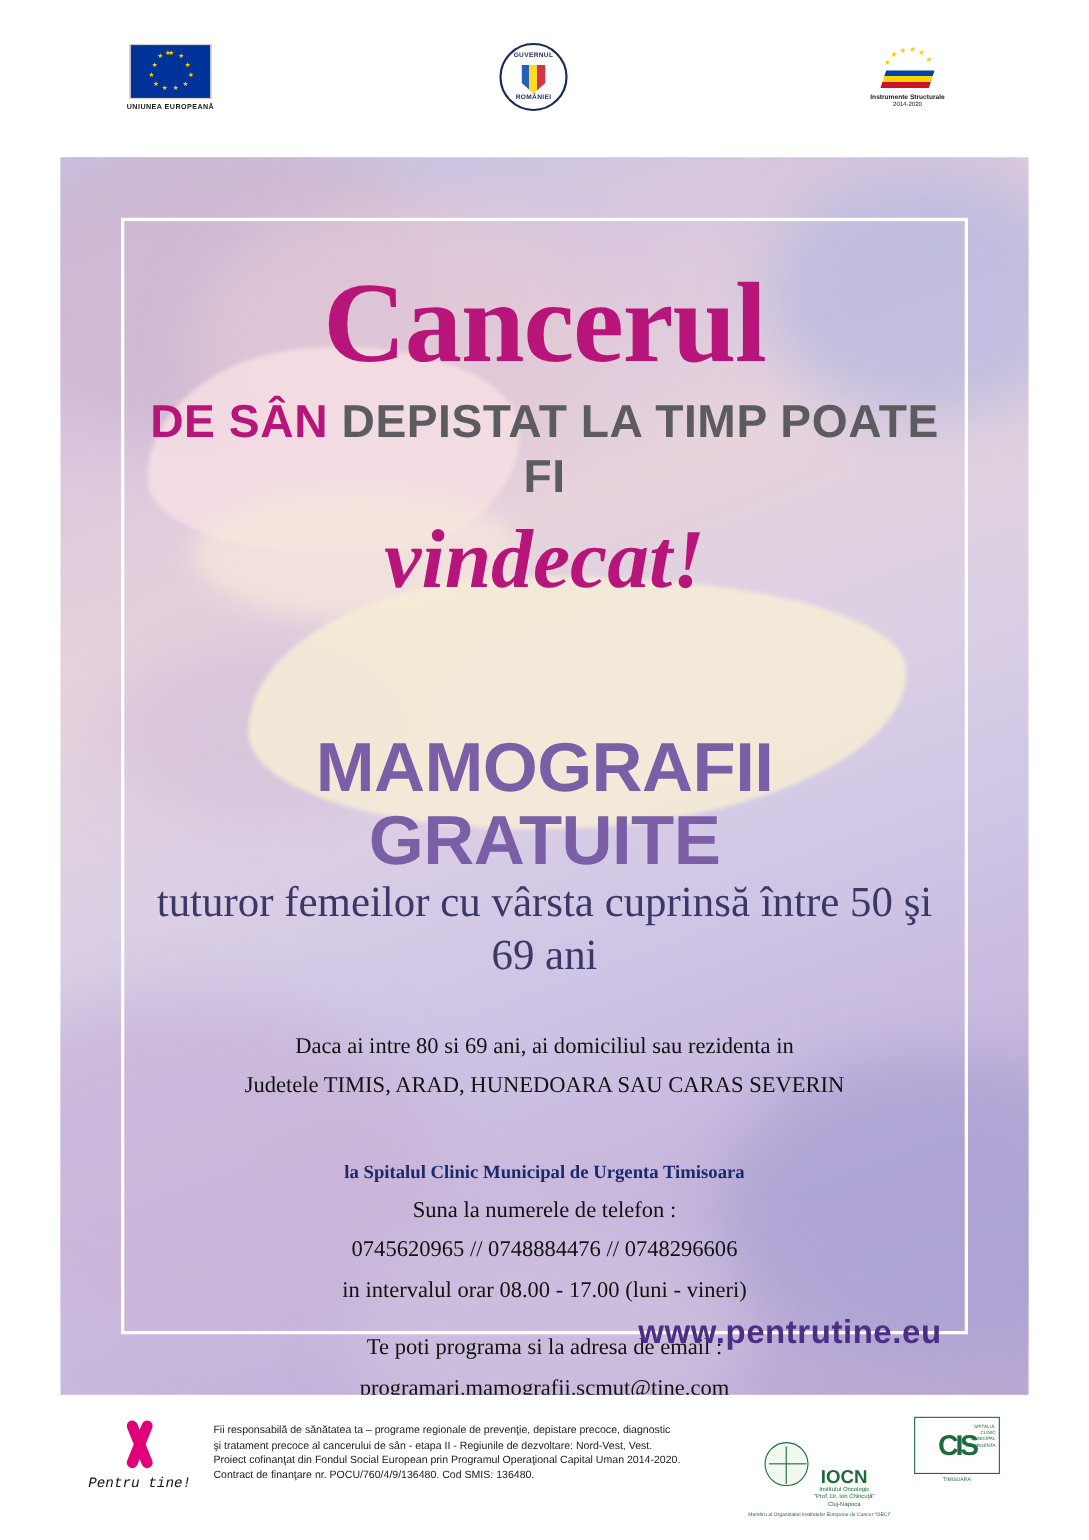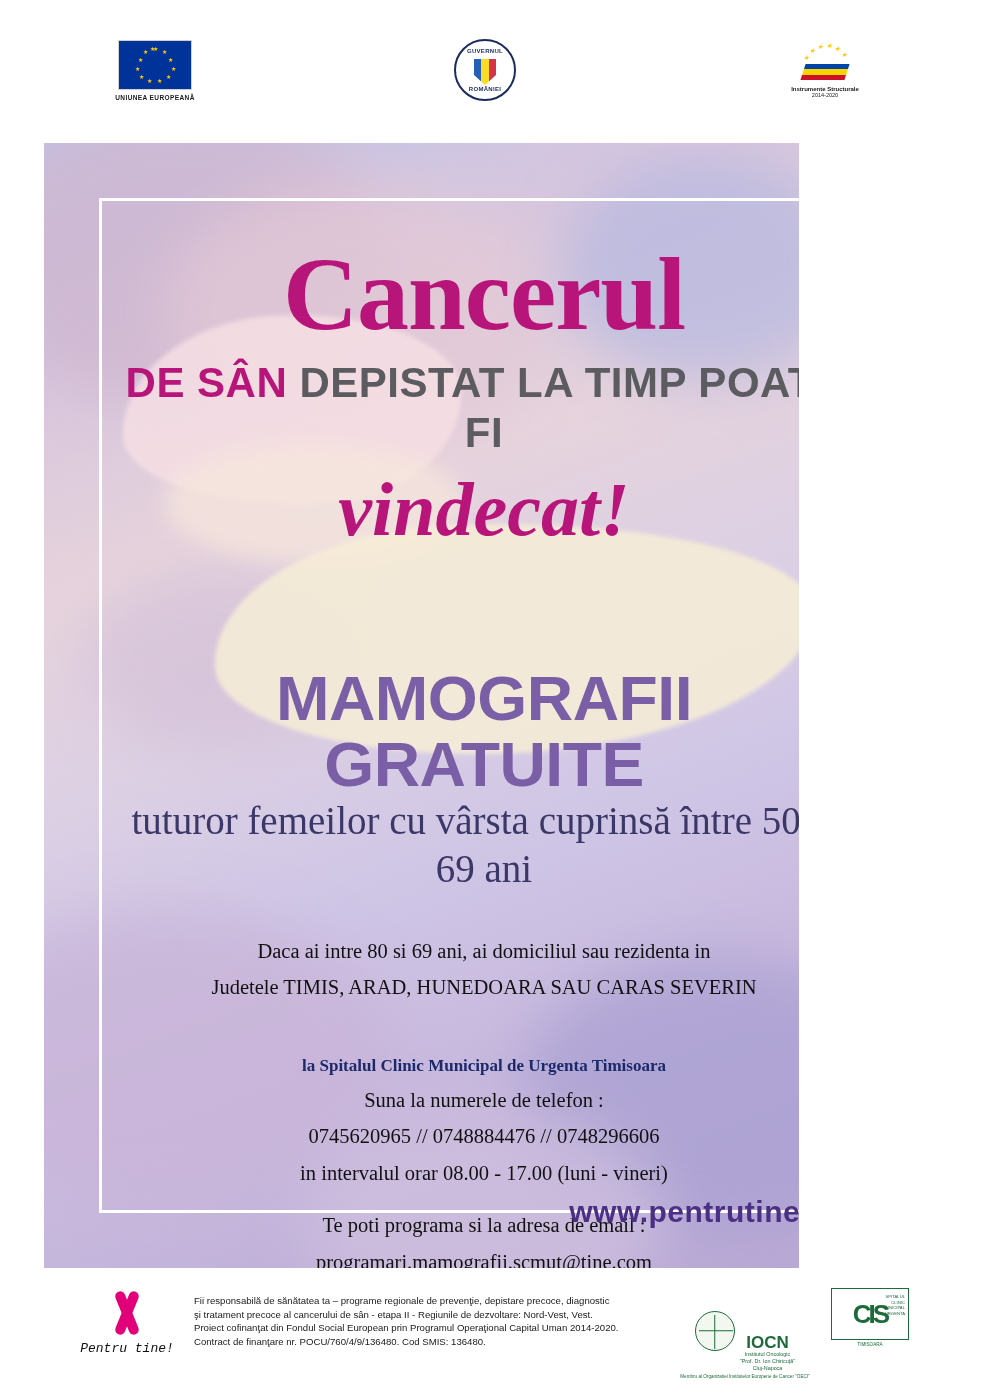--- a/index.html
+++ b/index.html
@@ -100,22 +100,22 @@
     transform: skewX(-18deg);
   }
   .struct-caption {
     font-size: 6px; font-weight: bold; color: #1a1a1a; margin-top: 2px;
   }
   .struct-caption .yr { display:block; font-size:5.5px; font-weight:normal; }
 
   
   .poster {
     position: absolute;
-    top: 143px; left: 44px;
-    width: 755px; height: 1125px;
+    top: 143px; left: 55px;
+    width: 880px; height: 1125px;
     background:
       linear-gradient(160deg, #bfc3e8 0%, #d9c7dd 18%, #e6d3dc 33%, #dcd0e4 48%, #cfc6e6 62%, #c8b9de 76%, #b9a8d4 100%);
     overflow: hidden;
   }
   
   .cloud {
     position: absolute;
     border-radius: 50%;
     filter: blur(28px);
     opacity: 0.75;

